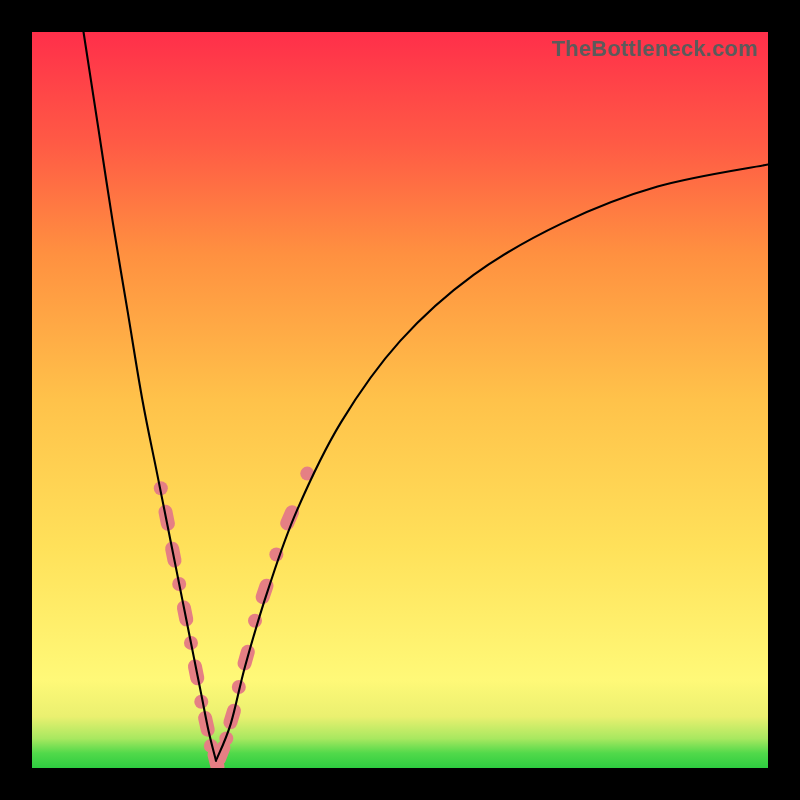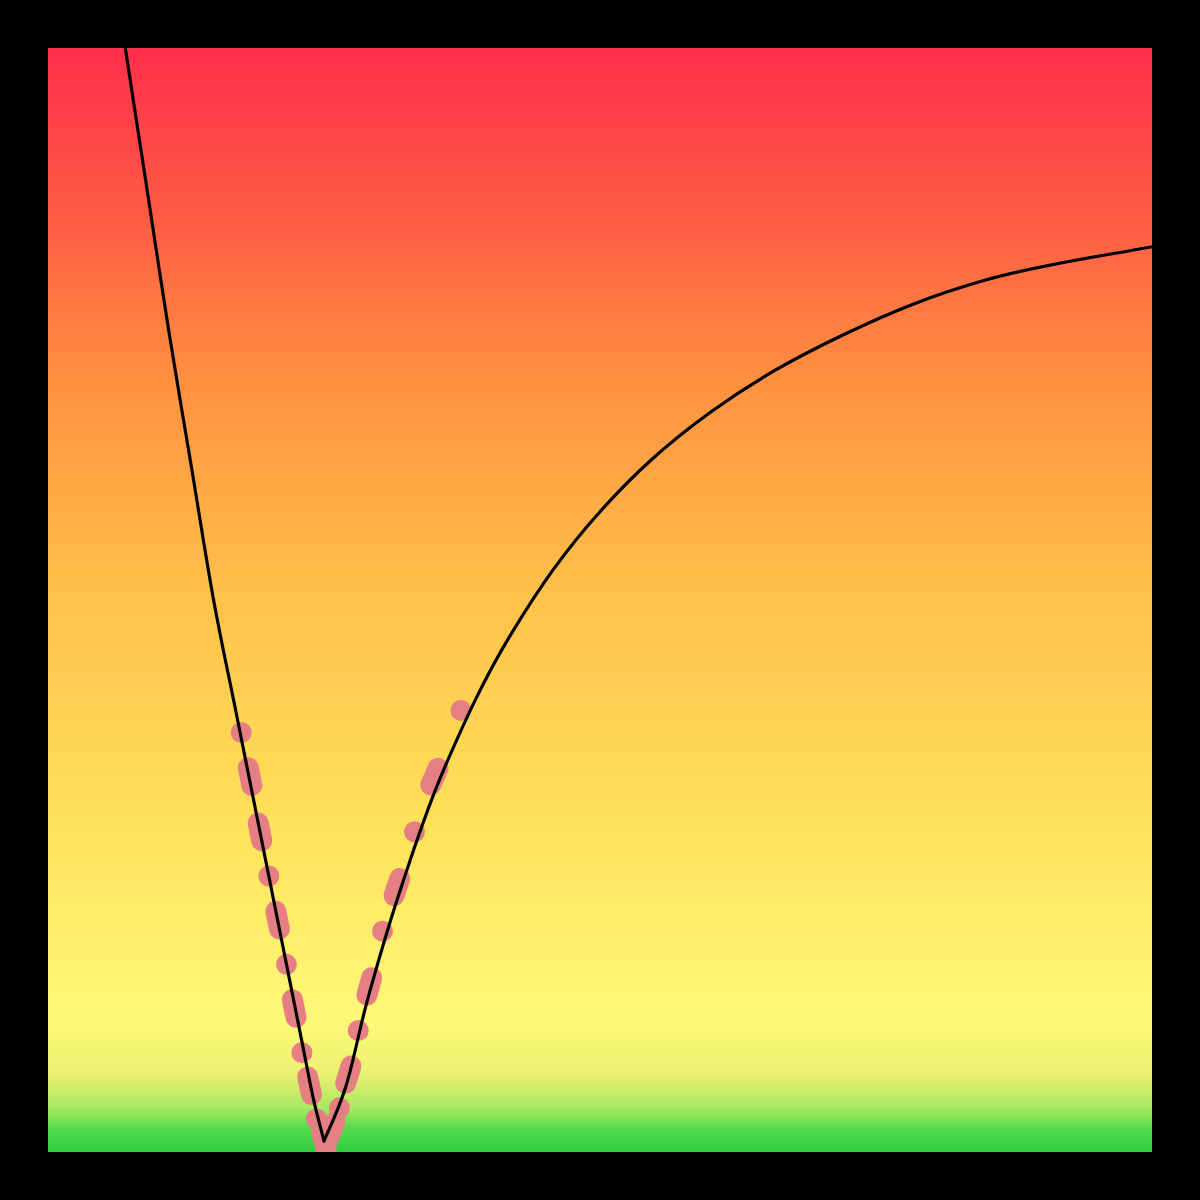--- a/index.html
+++ b/index.html
@@ -58,20 +58,21 @@
   .data-lozenge {
     fill: #e57f84;
     stroke: none;
   }
 </style>
 </head>
 <body>
 
 <div class="frame">
   <div class="plot-area">
+    <div class="watermark">TheBottleneck.com</div>
     <svg class="curves" viewBox="0 0 736 736">
       <g id="marker-layer">
           <circle cx="128.79999999999998" cy="456.32" r="7" class="data-marker"></circle>
           <rect x="-13" y="-7" width="26" height="14" rx="7" ry="7" class="data-lozenge" transform="translate(134.688,485.76) rotate(78.69006752597979)"></rect>
           <rect x="-13" y="-7" width="26" height="14" rx="7" ry="7" class="data-lozenge" transform="translate(141.312,522.56) rotate(78.69006752597979)"></rect>
           <circle cx="147.20000000000002" cy="552" r="7" class="data-marker"></circle>
           <rect x="-13" y="-7" width="26" height="14" rx="7" ry="7" class="data-lozenge" transform="translate(153.08800000000002,581.44) rotate(78.69006752597981)"></rect>
           <circle cx="158.97600000000003" cy="610.88" r="7" class="data-marker"></circle>
           <rect x="-13" y="-7" width="26" height="14" rx="7" ry="7" class="data-lozenge" transform="translate(164.12800000000001,640.3199999999999) rotate(78.69006752597979)"></rect>
           <circle cx="169.28" cy="669.76" r="7" class="data-marker"></circle>

